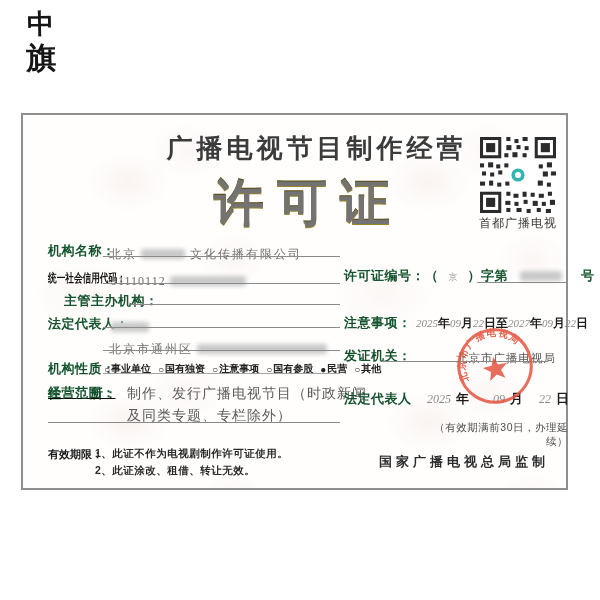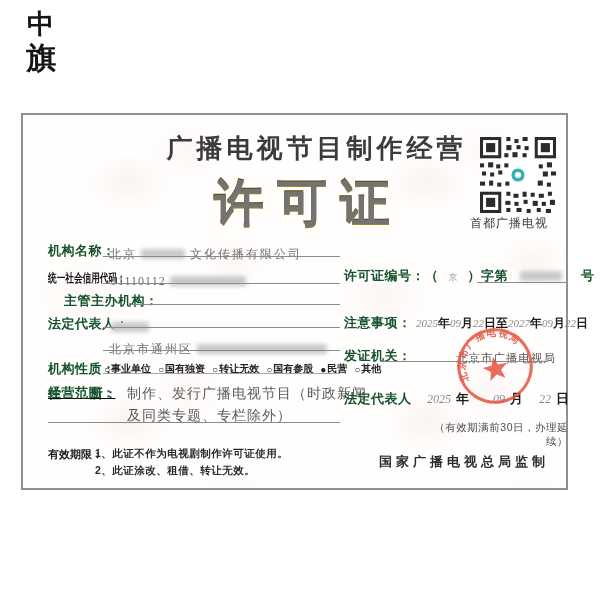--- a/index.html
+++ b/index.html
@@ -27,21 +27,21 @@
 
   .subtitle { position:absolute; top:16px; left:50%; transform:translateX(calc(-50% + 22px));
               white-space:nowrap; font-size:26px; font-weight:bold; letter-spacing:4px;
               color:#3b3b3b; }
   .bigtitle { position:absolute; top:55px; left:50%; transform:translateX(calc(-50% + 14px));
               white-space:nowrap; font-size:50px; font-weight:bold; letter-spacing:13px;
               color:#737373; text-shadow:0 1px 0 #9b8526, 0 -1px 0 #5a4a0d;
               font-family:"Liberation Serif", serif; }
 
   .qr { position:absolute; left:457px; top:22px; width:76px; height:76px; }
-  .qr-caption { position:absolute; left:447px; top:100px; width:96px; 
+  .qr-caption { position:absolute; left:447px; top:100px; width:96px; text-align:center;
                 font-size:12px; color:#3a3a3a; letter-spacing:1px; }
 
   .row { position:absolute; white-space:nowrap; }
   .lbl { font-size:13px; font-weight:bold; color:#14532d; letter-spacing:0.5px; }
   .lbl-sm { display:inline-block; transform:scaleX(0.72); transform-origin:left center;
             font-size:12px; font-weight:bold; color:#141414; }
   .val { font-family:"Liberation Serif", serif; font-size:12px; color:#6e6e6e;
          letter-spacing:2px; }
   .uline { position:absolute; border-bottom:1px solid #8a8a8a; height:1px; }
   .blur { display:inline-block; background:#c9c9c9; filter:blur(2px); border-radius:2px;
@@ -200,21 +200,21 @@
       <span class="opt">
           <span class="mark">○</span>
           <span>事业单位</span>
         </span>
       <span class="opt">
           <span class="mark">○</span>
           <span>国有独资</span>
         </span>
       <span class="opt">
           <span class="mark">○</span>
-          <span>转让无效</span>
+          <span>注意事项</span>
         </span>
       <span class="opt">
           <span class="mark">○</span>
           <span>国有参股</span>
         </span>
       <span class="opt">
           <span class="mark">●</span>
           <span>民营</span>
         </span>
       <span class="opt">

